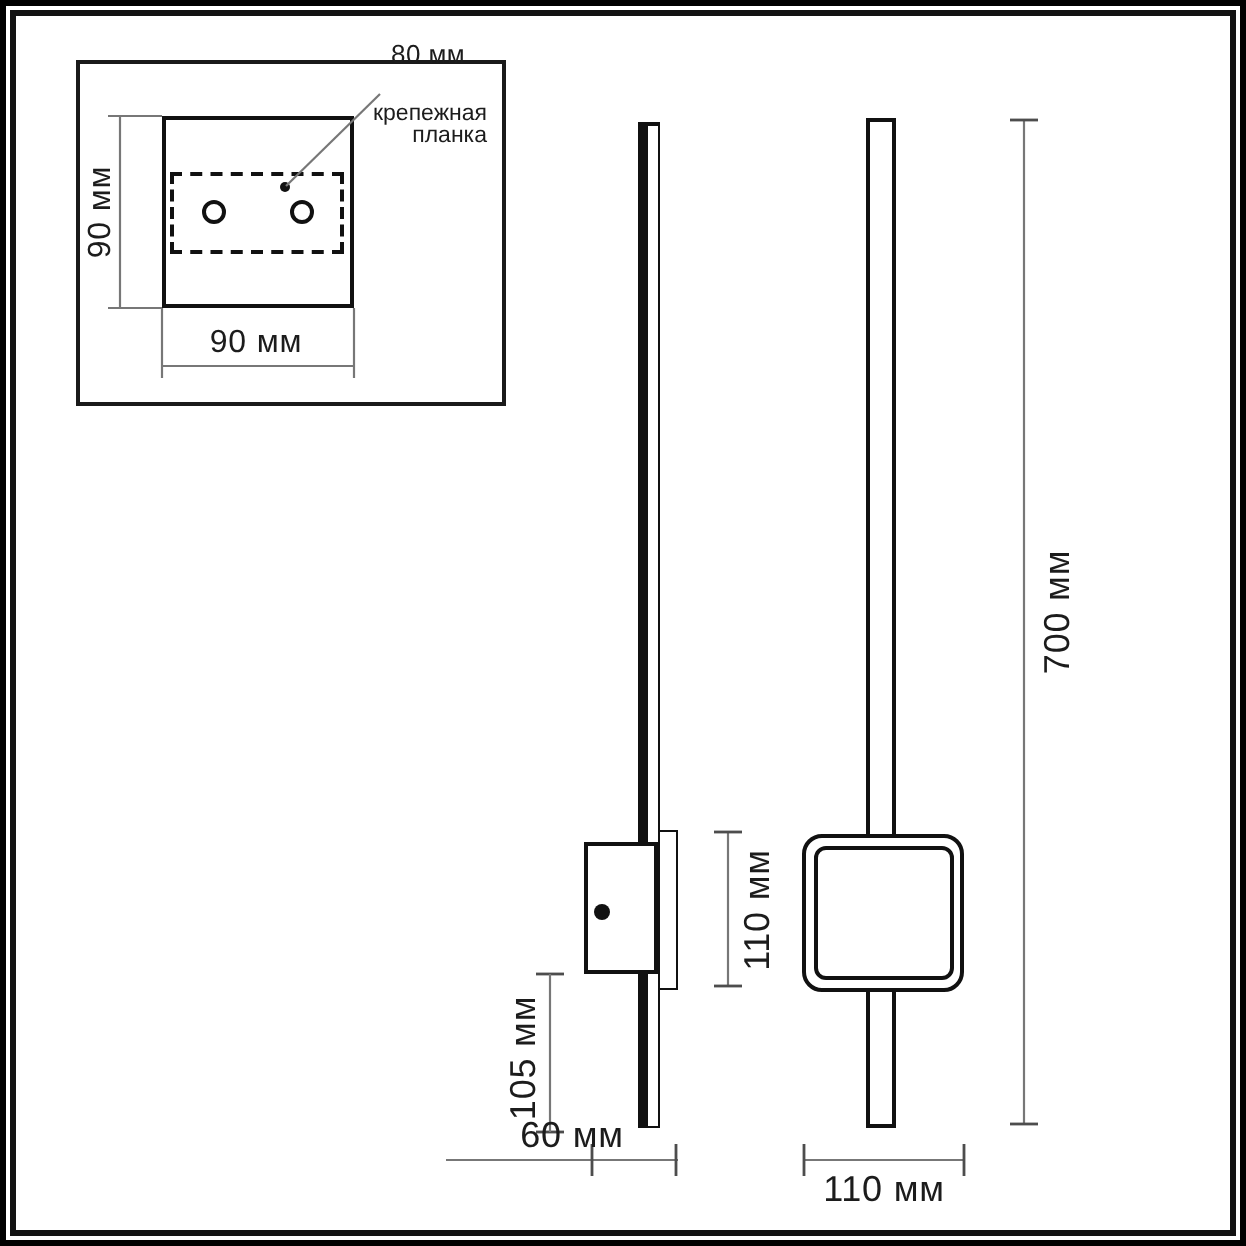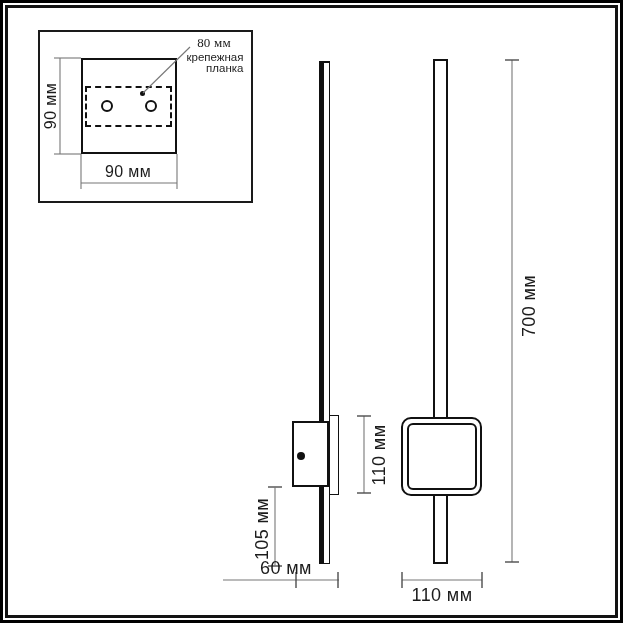--- a/index.html
+++ b/index.html
@@ -35,21 +35,21 @@
   .front-sq-outer { left:401px; top:417px; width:81px; height:79px; border:2.5px solid #111; border-radius:10px; background:#fff; }
   .front-sq-inner { left:407px; top:423px; width:70px; height:67px; border:2px solid #111; border-radius:6px; background:#fff; }
 
   
   .dim-label { position:absolute; white-space:nowrap; font-size:18px; color:#1c1c1c;
                transform:translate(-50%,-50%); letter-spacing:0.4px; }
   .dim-label.rot { transform:translate(-50%,-50%) rotate(-90deg); }
   .dim-label.inset-size { font-size:16px; }
   .lbl-90v  { left:51px;  top:106px; }
   .lbl-90h  { left:128px; top:172px; }
-  .lbl-80   { left:214px; top:43px;  font-size:13px; transform:translate(-50%,-50%); letter-spacing:0.2px;font-family:Liberation Serif, serif; }
+  .lbl-80   { left:214px; top:27px;  font-size:13px; transform:translate(-50%,-50%); letter-spacing:0.2px; }
   .callout  { left:215px; top:52px;  transform:translate(-50%,0); font-size:11.5px; line-height:10.5px;
               text-align:right; white-space:nowrap; position:absolute; color:#1c1c1c; }
   .lbl-105  { left:262px; top:529px; }
   .lbl-60   { left:257px; top:568px;margin-left:29px; }
   .lbl-110s { left:379px; top:455px; }
   .lbl-700  { left:529px; top:306px; }
   .lbl-110w { left:442px; top:595px; }
 
   svg.dims { position:absolute; inset:0; pointer-events:none; }
   svg.dims line { stroke:#777; stroke-width:1.1; }

